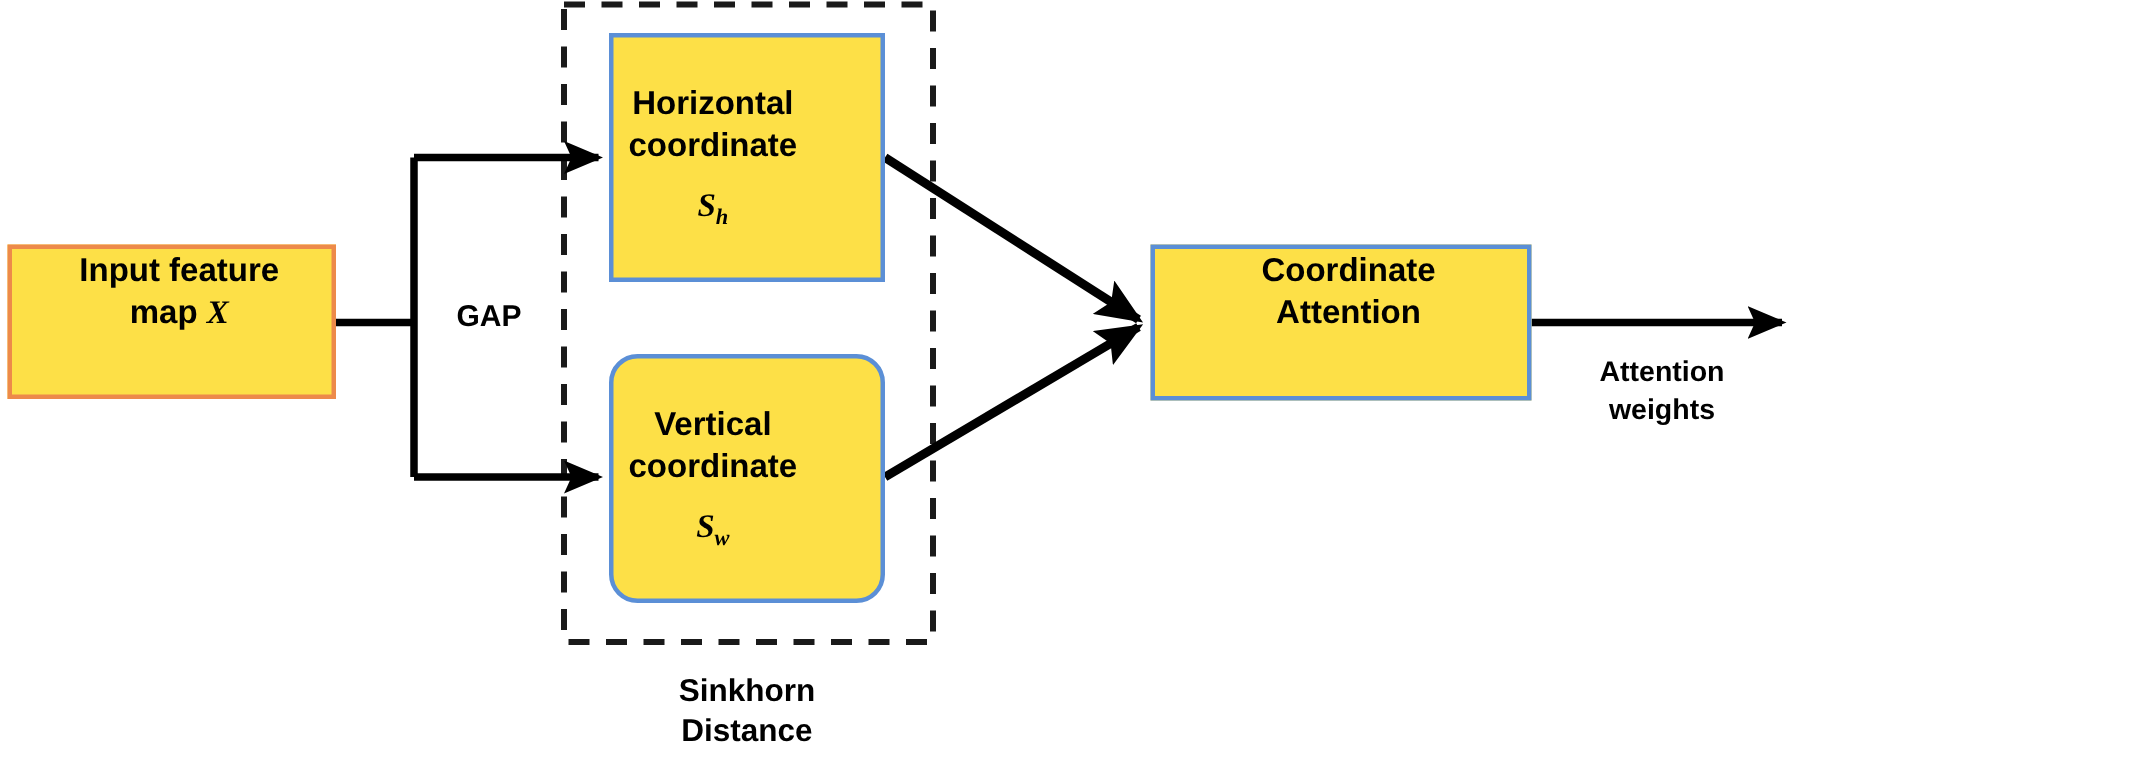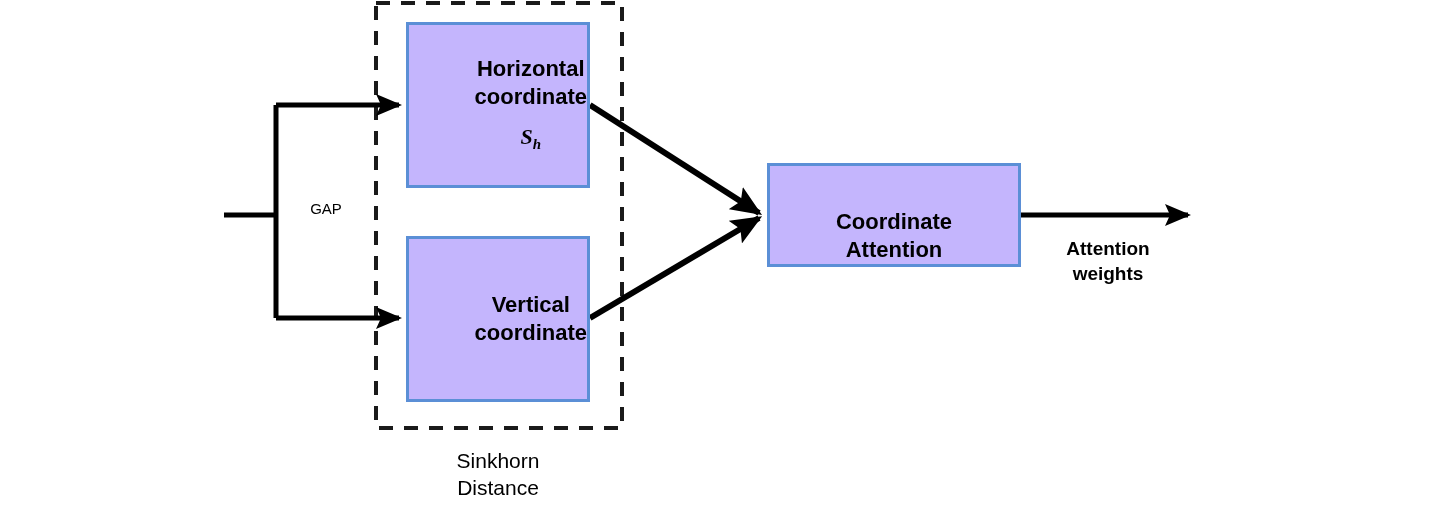--- a/index.html
+++ b/index.html
@@ -22,28 +22,29 @@
   .svg-layer {
     position: absolute;
     left: 0;
     top: 0;
     width: 1437px;
     height: 506px;
   }
   .node {
     position: absolute;
     box-sizing: border-box;
-    background: #c4b5fd;
+    background: #fde047;
     display: flex;
-    align-items: flex-end;
+    align-items: flex-start;
     justify-content: center;
     text-align: center;
     font-weight: bold;
     line-height: 1.28;
     z-index: 3;
+    padding-left: 10px;
   }
   .node-orange {
     border: 3px solid #ED8A4A;
   }
   .node-blue {
     border: 3px solid #5B8FD6;
   }
   .mathvar {
     font-family: "Liberation Serif", serif;
     font-style: italic;
@@ -68,53 +69,54 @@
   }
   #node-horizontal {
     left: 406px; top: 22px; width: 184px; height: 166px;
     font-size: 22px;
     flex-direction: column;
   }
   #node-vertical {
     left: 406px; top: 236px; width: 184px; height: 166px;
     font-size: 22px;
     flex-direction: column;
+    border-radius: 19px;
   }
   #node-coordinate-attention {
     left: 767px; top: 163px; width: 254px; height: 104px;
     font-size: 22px;
   }
   #node-output {
     left: 1194px; top: 163px; width: 232px; height: 105px;
     font-size: 22px;
   }
 
   
   .free-label {
     position: absolute;
     text-align: center;
     z-index: 4;
     white-space: pre-line;
     background: transparent;
   }
   #label-gap {
     left: 288px; top: 200px; width: 76px;
-    font-size: 15px;
-    font-weight: normal;
+    font-size: 20px;
+    font-weight: bold;
   }
   #label-attention-weights {
     left: 1026px; top: 237px; width: 164px;
     font-size: 19px;
     font-weight: bold;
     line-height: 1.3;
   }
   #label-sinkhorn {
     left: 390px; top: 447px; width: 216px;
     font-size: 21px;
-    font-weight: normal;
+    font-weight: bold;
     line-height: 1.3;
   }
 </style>
 </head>
 <body>
 
 <div id="canvas">
 
   <svg class="svg-layer" viewBox="0 0 1437 506" aria-hidden="true">
     <defs>
@@ -133,33 +135,40 @@
 
     <path d="M276,318 L399,318" stroke="#000000" stroke-width="5" fill="none" marker-end="url(#arrowhead)"></path>
 
     <path d="M590,105 L759,213" stroke="#000000" stroke-width="6" fill="none" marker-end="url(#arrowhead)"></path>
 
     <path d="M590,318 L759,218" stroke="#000000" stroke-width="6" fill="none" marker-end="url(#arrowhead)"></path>
 
     <path d="M1021,215 L1188,215" stroke="#000000" stroke-width="5" fill="none" marker-end="url(#arrowhead)"></path>
   </svg>
 
+  <div class="node node-orange" id="node-input">
+    <span>
+      <span>Input feature</span><br>
+      <span>map </span><span class="mathvar">X</span>
+    </span>
+  </div>
 
   <div class="node node-blue" id="node-horizontal">
     <span>
       <span>Horizontal</span><br>
       <span>coordinate</span>
       <span class="sym-block"><span>S</span><sub>h</sub></span>
     </span>
   </div>
 
   <div class="node node-blue" id="node-vertical">
     <span>
       <span>Vertical</span><br>
       <span>coordinate</span>
+      <span class="sym-block"><span>S</span><sub>w</sub></span>
     </span>
   </div>
 
   <div class="node node-blue" id="node-coordinate-attention">
     <span>
       <span>Coordinate</span><br>
       <span>Attention</span>
     </span>
   </div>
 

